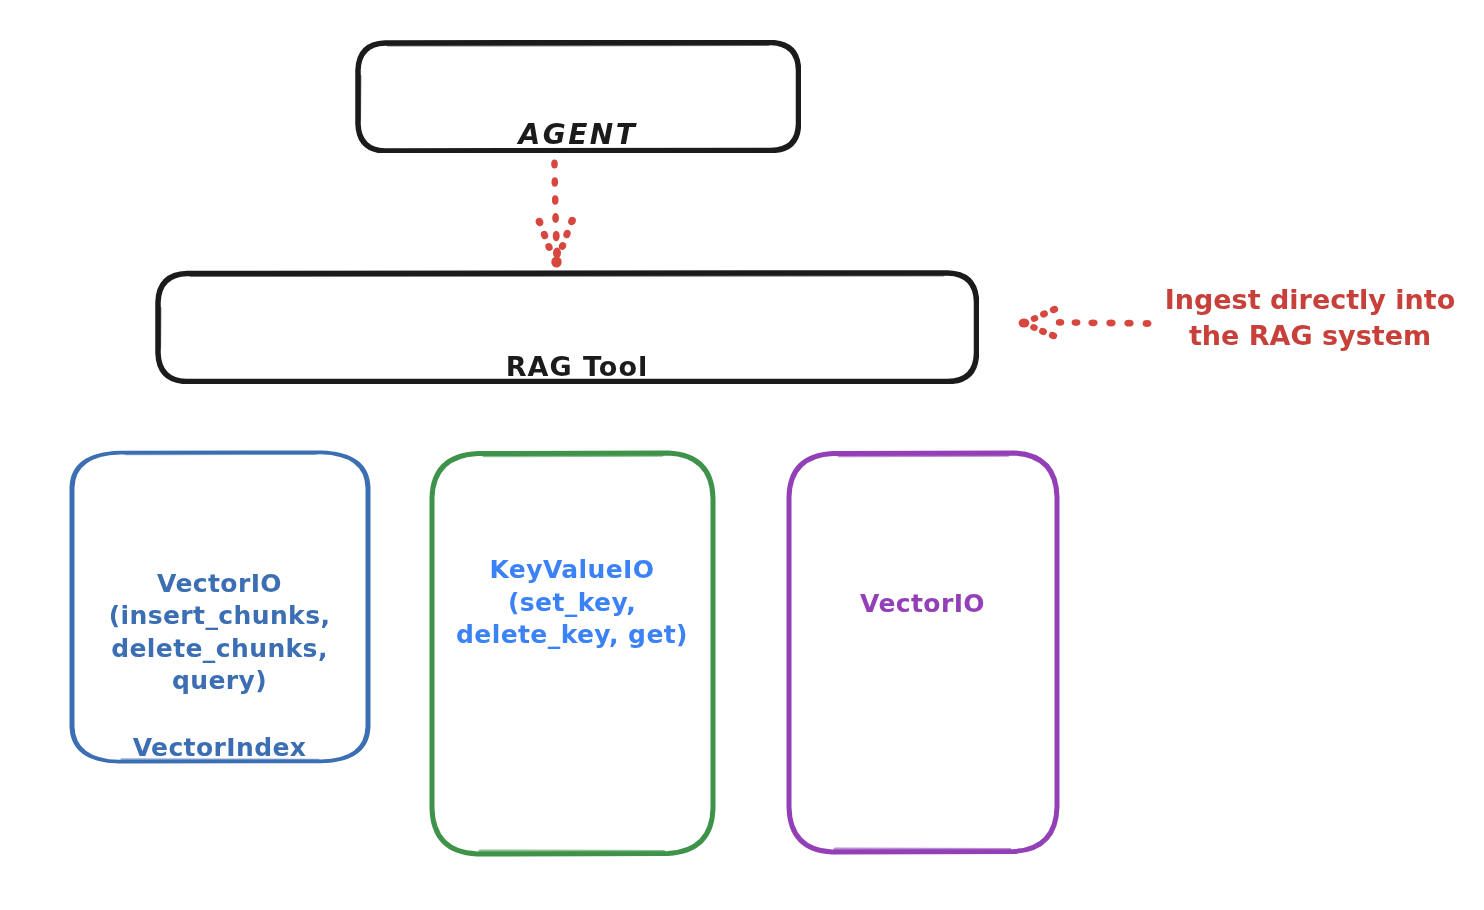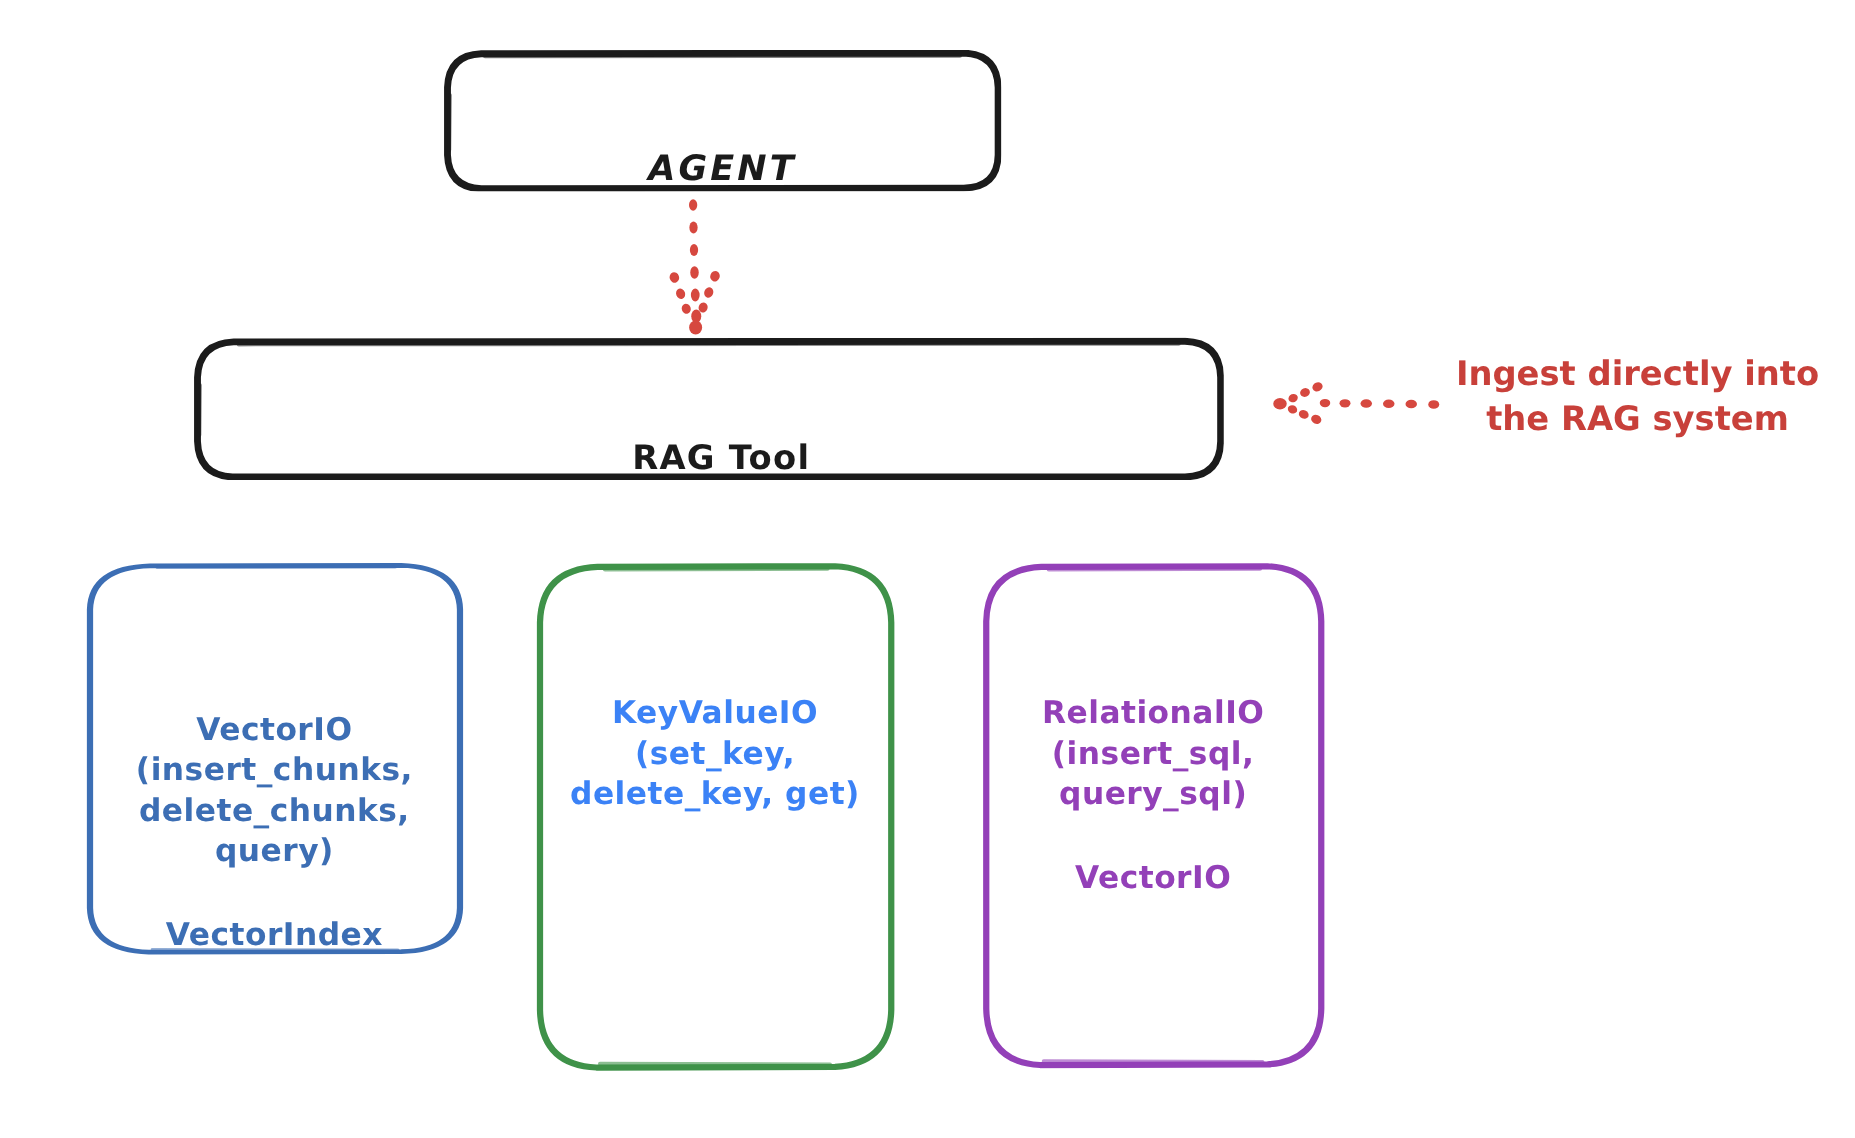--- a/index.html
+++ b/index.html
@@ -233,19 +233,16 @@
 (set_key,
 delete_key, get)</div>
   </div>
 
   <div class="node io-node" id="relationalio-node">
     <svg class="sketch-outline" viewBox="0 0 275 405" preserveAspectRatio="none">
       <path d="M48,3.5 L229,3 Q271,5 272,47 L272,357 Q271,399 229,401.5 L47,402 Q5,400 4,357 L4,47 Q5,5.5 48,3.5 Z" stroke="#9340b8" stroke-width="5"></path>
       <path d="M54,5.5 L223,5" stroke="#9340b8" stroke-width="3.4" opacity="0.6"></path>
       <path d="M50,399 L225,399.5" stroke="#9340b8" stroke-width="3.2" opacity="0.6"></path>
     </svg>
-    <div class="node-label">RelationalIO
-(insert_sql,
-query_sql)</div>
     <div class="node-label secondary">VectorIO</div>
   </div>
 
 </div>
 
 </body></html>

